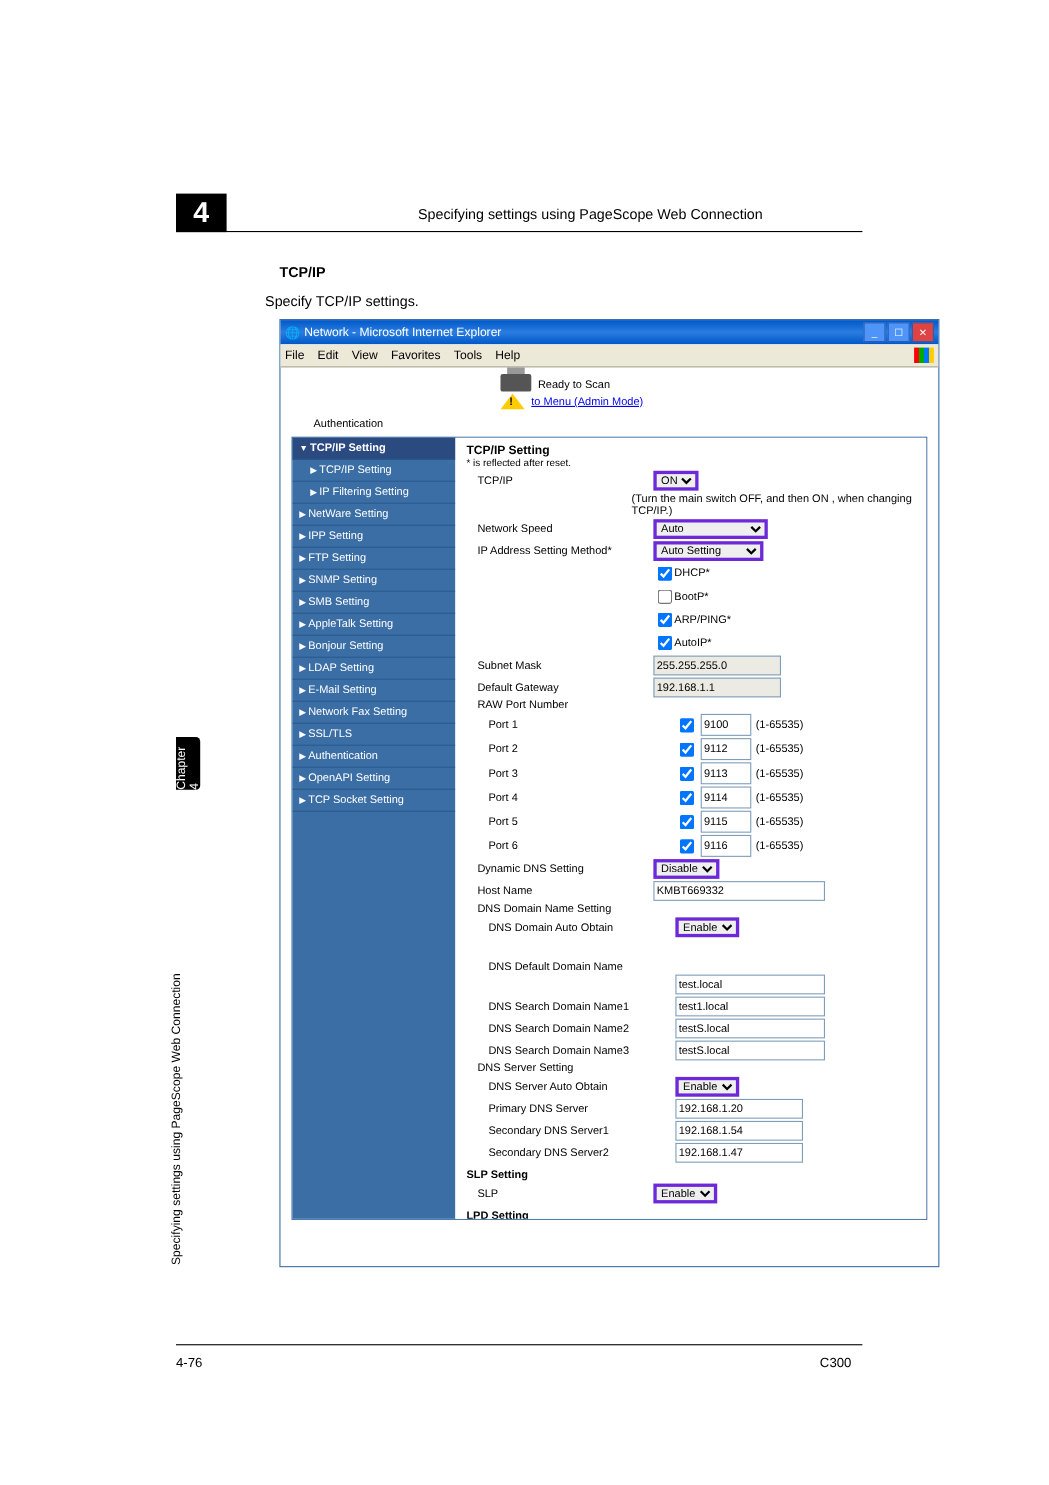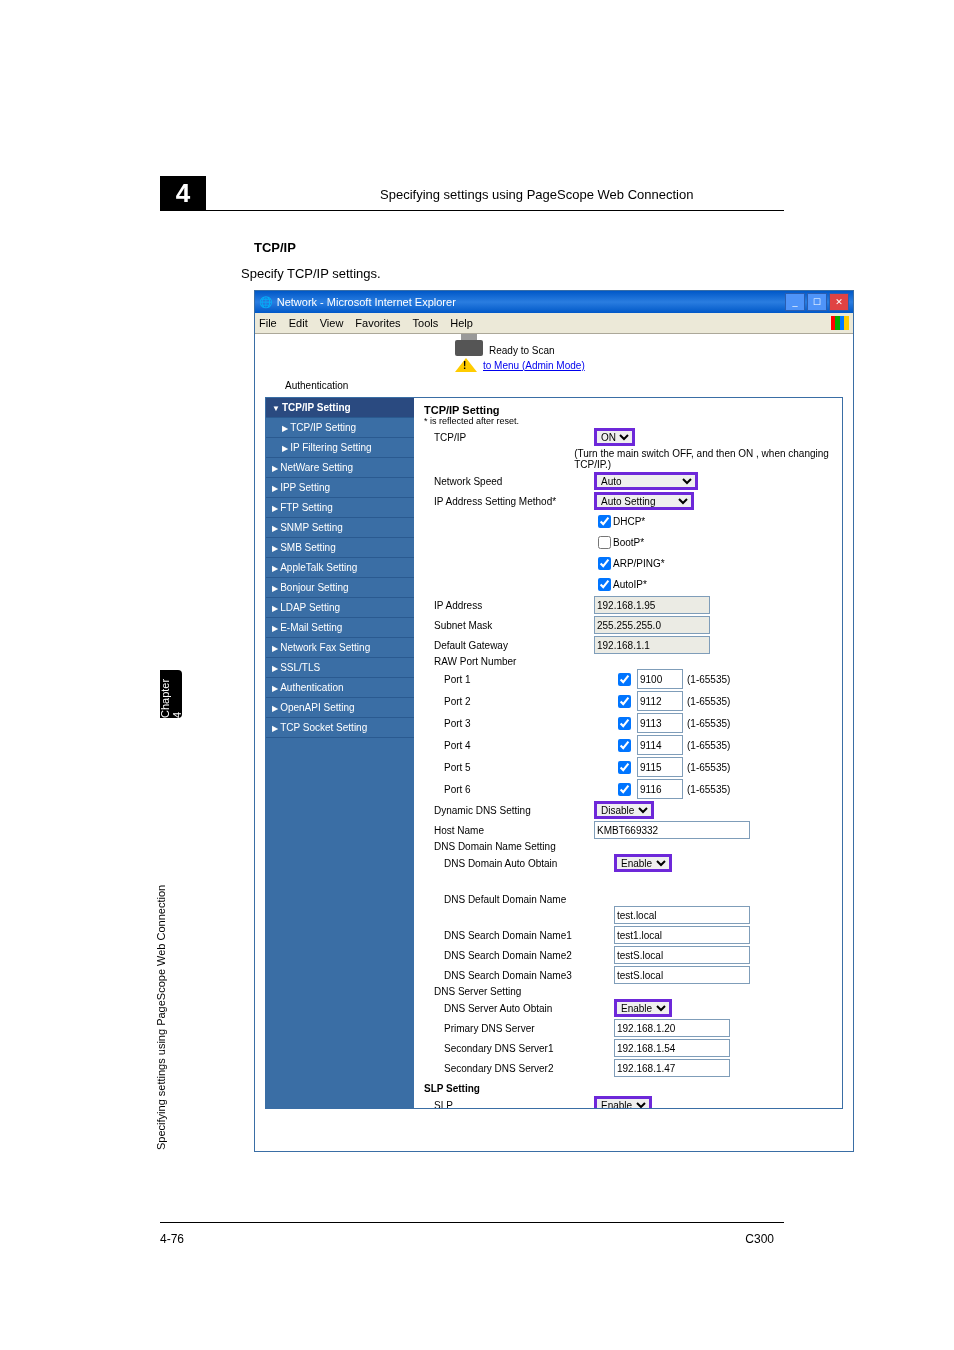--- a/index.html
+++ b/index.html
@@ -148,24 +148,20 @@
           <div class="flab"></div>
           <input type="checkbox" class="chk" checked="" style="">
           <span>ARP/PING*</span>
         </div>
       <div class="frow">
           <div class="flab"></div>
           <input type="checkbox" class="chk" checked="" style="">
           <span>AutoIP*</span>
         </div>
       <div class="frow">
-          <div class="flab">IP Address</div>
-          <input class="finp gray" value="192.168.1.95" style="">
-        </div>
-      <div class="frow">
           <div class="flab">Subnet Mask</div>
           <input class="finp gray" value="255.255.255.0" style="">
         </div>
       <div class="frow">
           <div class="flab">Default Gateway</div>
           <input class="finp gray" value="192.168.1.1" style="">
         </div>
       <div class="frow">
           <div class="flab">RAW Port Number</div>
         </div>

